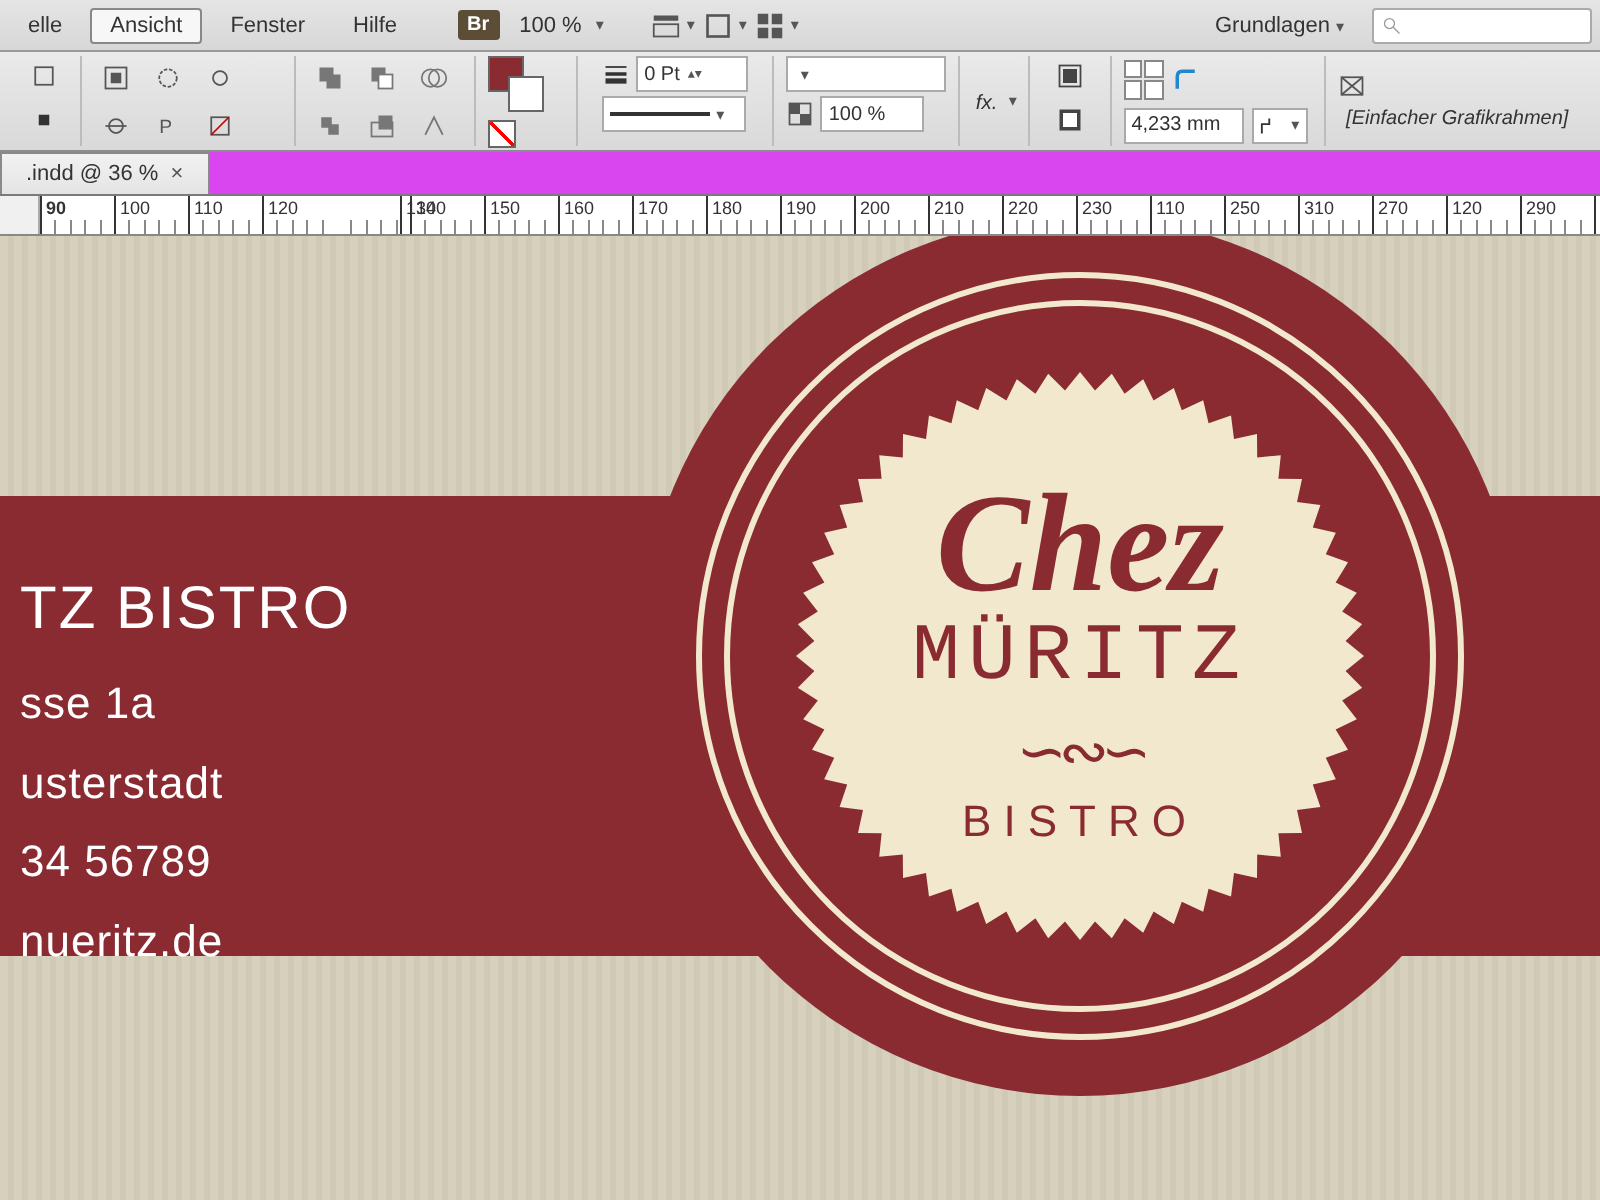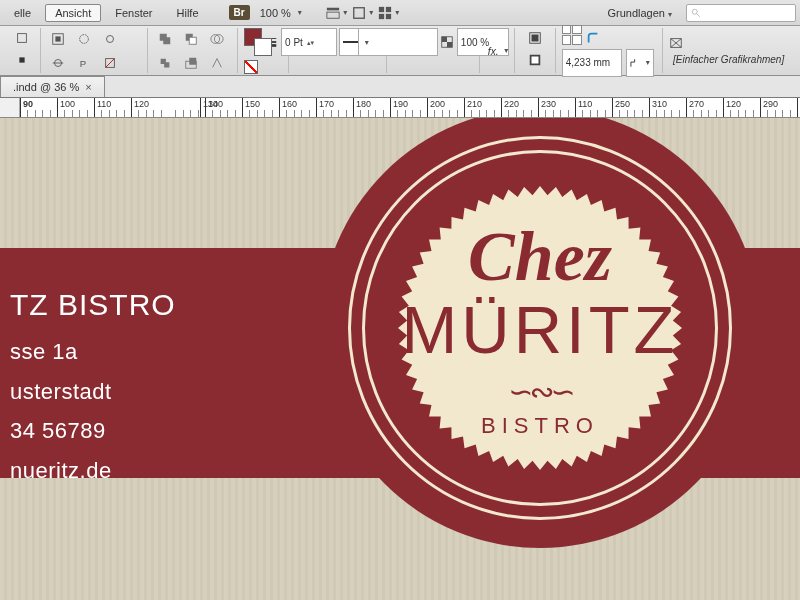--- a/index.html
+++ b/index.html
@@ -15,31 +15,31 @@
   .icon-btn { width: 22px; height: 20px; display: inline-flex; align-items: center; justify-content: center; border-radius: 2px; }
   .dd::after { content: "▾"; font-size: 8px; margin-left: 3px; color: #555; }
   .workspace-btn { padding: 2px 10px; }
   .search-box { background: #fff; border: 1px solid #aaa; height: 18px; width: 110px; display: flex; align-items: center; padding: 0 4px; border-radius: 2px; }
   .search-box svg { width: 10px; height: 10px; margin-right: 3px; opacity: .6; }
 
   
   .controlbar { height: 50px; background: linear-gradient(#eaeaea,#d9d9d9); border-bottom: 1px solid #8d8d8d; display: flex; align-items: stretch; padding: 2px 4px; }
   .ctrl-group { display: flex; align-items: center; padding: 0 6px; border-right: 1px solid #bcbcbc; gap: 4px; flex-wrap: wrap; align-content: center; }
   .ctrl-group:last-child { border-right: 0; }
-  .mini-field { background: #fff; border: 1px solid #aaa; height: 28px; padding: 0 3px; font-size: 10px; display: flex; align-items: center; }
+  .mini-field { background: #fff; border: 1px solid #aaa; height: 18px; padding: 0 3px; font-size: 10px; display: flex; align-items: center; }
   .mini-field .arrows { display: flex; flex-direction: column; margin-left: 4px; line-height: 5px; font-size: 7px; color: #555; }
   .swatch { width: 18px; height: 18px; border: 1px solid #666; }
   .swatch-fill { background: #8a2b32; }
   .swatch-none { background: linear-gradient(to top right,#fff 0% ,#fff 44%, red 44%, red 56%, #fff 56%, #fff 100%); }
   .corner-select { width: 20px; height: 20px; display: grid; grid-template: 1fr 1fr / 1fr 1fr; gap: 1px; }
   .corner-select div { background: #fff; border: 1px solid #888; }
   .tag-hint { font-size: 10px; color: #333; padding: 0 4px; font-style: italic; }
 
   
-  .doctab-row { height: 22px; background: #e5e5e5; display: flex; align-items: stretch; border-bottom: 1px solid #7a7a7a; }
+  .doctab-row { height: 22px; background: #d946ef; display: flex; align-items: stretch; border-bottom: 1px solid #7a7a7a; }
   .doctab { background: linear-gradient(#f2f2f2,#e4e4e4); border: 1px solid #8a8a8a; border-bottom: 0; padding: 3px 12px; display: flex; align-items: center; gap: 6px; font-size: 11px; }
   .doctab .close { font-size: 11px; color: #555; }
 
   
   .ruler { height: 20px; background: #fff; border-bottom: 1px solid #888; position: relative; overflow: hidden; display:flex; }
   .ruler-corner { width: 20px; border-right: 1px solid #aaa; background:#f0f0f0; }
   .ruler-ticks { flex:1; position:relative; font-size:9px; color:#333; }
   .tick-major { position:absolute; top:0; height:20px; border-left:1px solid #333; }
   .tick-major span { position:absolute; top:1px; left:2px; }
 
@@ -55,21 +55,21 @@
 
   .badge-wrap { position:absolute; top:-10px; left:320px; width:440px; height:440px; }
   .badge-outer { position:absolute; inset:0; border-radius:50%; background:#8a2b32; }
   .badge-ring1 { position:absolute; inset:28px; border-radius:50%; border:3px solid #f2e8ce; }
   .badge-ring2 { position:absolute; inset:42px; border-radius:50%; border:3px solid #f2e8ce; }
 
   .badge-inner { position:absolute; inset:70px; }
 
   .badge-text { position:absolute; inset:0; display:flex; flex-direction:column; align-items:center; justify-content:center; color:#8a2b32; }
   .badge-text .chez { font-family: "Brush Script MT","Segoe Script",cursive; font-size:70px; font-style:italic; font-weight:bold; margin-bottom:-6px; }
-  .badge-text .muritz { font-family: Liberation Sans, sans-serif; font-size:67px; letter-spacing:4px; font-weight:400; }
+  .badge-text .muritz { font-family: Liberation Mono, monospace; font-size:40px; letter-spacing:4px; font-weight:400; }
   .badge-text .flourish { font-size:30px; margin:6px 0 4px; letter-spacing:-4px; }
   .badge-text .bistro { font-family: "Century Gothic","Futura",Arial,sans-serif; font-size:22px; letter-spacing:6px; }
 
   svg { display:block; }
   .svg-ic { width:14px; height:14px; }
   .svg-ic-lg { width:18px; height:18px; }
 </style>
 </head>
 <body>
 
@@ -258,21 +258,21 @@
         </svg>
       </span>
     <span class="icon-btn">
         <svg class="svg-ic" viewBox="0 0 16 16">
           <rect x="2" y="2" width="12" height="12" fill="#444"></rect>
           <rect x="4" y="4" width="8" height="8" fill="#fff"></rect>
         </svg>
       </span>
   </div>
 
-  <div class="ctrl-group" style="width:120px;align-items:flex-end;">
+  <div class="ctrl-group" style="width:120px;">
     <div class="corner-select">
         <div></div>
         <div></div>
         <div></div>
         <div></div>
       </div>
     <svg class="svg-ic" viewBox="0 0 16 16">
         <path d="M3 13 v-7 q0 -3 3 -3 h7" fill="none" stroke="#28c" stroke-width="2"></path>
       </svg>
     <span class="mini-field" style="width:60px;">

